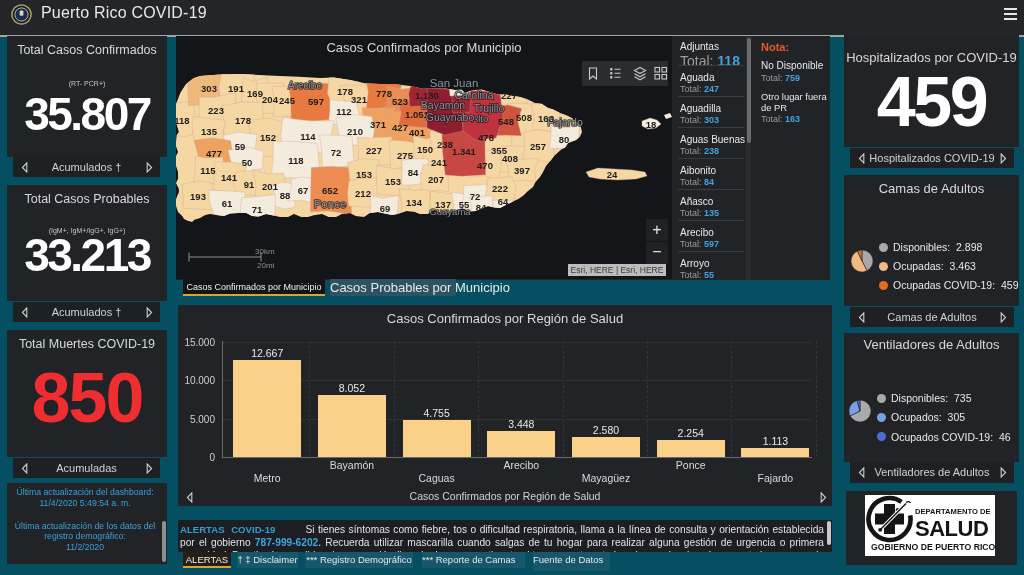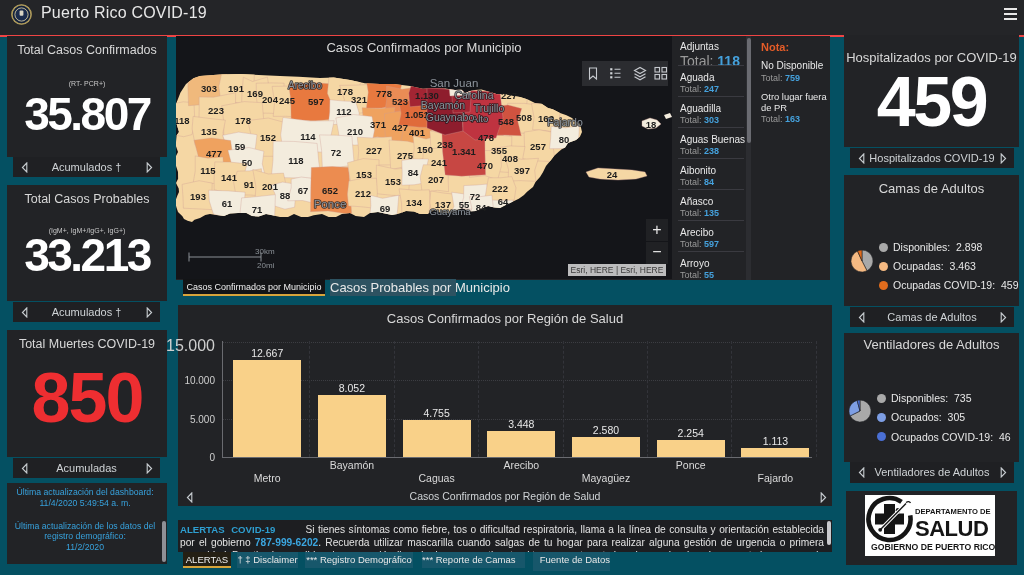--- a/index.html
+++ b/index.html
@@ -7,21 +7,21 @@
 #stage{position:relative;width:1024px;height:575px}
 .panel{position:absolute;background:#222326}
 .ptitle{position:absolute;width:100%;text-align:center;color:#d8d8d8;font-size:12.5px}
 .footerbar{position:absolute;background:#1f2023;color:#cfd3d6;font-size:11px;text-align:center}
 .bignum{position:absolute;width:100%;text-align:center;color:#fff;font-weight:bold;letter-spacing:-1px}
 .sub{position:absolute;width:100%;text-align:center;color:#c9c9c9;font-size:7px}
 .bluetxt{color:#37a2dd}
 </style></head><body>
 <div id="stage">
 
-<div class="abs" style="left:0;top:0;width:1024px;height:37px;background:#242528;border-bottom:2px solid #ef4444">
+<div class="abs" style="left:0;top:0;width:1024px;height:37px;background:#242528;border-bottom:2px solid #a3a3a3">
 <svg class="abs" style="left:11px;top:4px" width="21" height="21" viewBox="0 0 21 21">
         <circle cx="10.5" cy="10.5" r="9.6" fill="#13203a" stroke="#c9b26a" stroke-width="1.4"></circle>
         <circle cx="10.5" cy="10.5" r="6.6" fill="#1b2c4d" stroke="#e6d9a8" stroke-width="0.8"></circle>
         <rect x="8.6" y="6.6" width="3.8" height="5.2" rx="1" fill="#d8d4c4"></rect>
         <circle cx="10.5" cy="10.5" r="9.6" fill="none" stroke="#8a7a45" stroke-width="0.5"></circle>
       </svg>
 <div class="abs" style="left:41px;top:4px;font-size:16px;color:#e8e8e8;letter-spacing:0.2px">Puerto Rico COVID-19</div>
 <div class="abs" style="left:1004px;top:8px;width:13px;height:2.4px;background:#e8e8e8;box-shadow:0 5px 0 #e8e8e8,0 10px 0 #e8e8e8"></div>
 </div>
 <div class="panel" style="left:7px;top:36px;width:160px;height:121px"></div>
@@ -303,21 +303,21 @@
 <div class="abs" style="left:222px;top:418.5px;width:590px;height:0;border-top:1px dotted #3c3d42"></div>
 <div class="abs" style="left:309.4px;top:341px;width:0;height:116px;border-left:1px dashed #33343a"></div>
 <div class="abs" style="left:393.8px;top:341px;width:0;height:116px;border-left:1px dashed #33343a"></div>
 <div class="abs" style="left:478.2px;top:341px;width:0;height:116px;border-left:1px dashed #33343a"></div>
 <div class="abs" style="left:562.6px;top:341px;width:0;height:116px;border-left:1px dashed #33343a"></div>
 <div class="abs" style="left:647px;top:341px;width:0;height:116px;border-left:1px dashed #33343a"></div>
 <div class="abs" style="left:731.4px;top:341px;width:0;height:116px;border-left:1px dashed #33343a"></div>
 <div class="abs" style="left:815.8px;top:341px;width:0;height:116px;border-left:1px dashed #33343a"></div>
 <div class="abs" style="left:222px;top:341px;width:1px;height:116px;background:#6a6b70"></div>
 <div class="abs" style="left:222px;top:457px;width:590px;height:1px;background:#6a6b70"></div>
-<div class="abs" style="left:150px;top:336.5px;width:65px;text-align:right;font-size:16px;color:#cfcfcf">15.000</div>
+<div class="abs" style="left:150px;top:336.5px;width:65px;text-align:right;font-size:10px;color:#cfcfcf">15.000</div>
 <div class="abs" style="left:150px;top:375px;width:65px;text-align:right;font-size:10px;color:#cfcfcf">10.000</div>
 <div class="abs" style="left:150px;top:413.5px;width:65px;text-align:right;font-size:10px;color:#cfcfcf">5.000</div>
 <div class="abs" style="left:150px;top:452px;width:65px;text-align:right;font-size:10px;color:#cfcfcf">0</div>
 <div class="abs" style="left:233.2px;top:359.5px;width:68px;height:97.5px;background:#f9d189"></div>
 <div class="abs" style="left:227.2px;top:346.5px;width:80px;text-align:center;font-size:10.5px;color:#e8e8e8">12.667</div>
 <div class="abs" style="left:222.2px;top:472.0px;width:90px;text-align:center;font-size:10.5px;color:#dadada">Metro</div>
 <div class="abs" style="left:317.9px;top:395.0px;width:68px;height:62.0px;background:#f9d189"></div>
 <div class="abs" style="left:311.9px;top:382.0px;width:80px;text-align:center;font-size:10.5px;color:#e8e8e8">8.052</div>
 <div class="abs" style="left:306.9px;top:458.5px;width:90px;text-align:center;font-size:10.5px;color:#dadada">Bayamón</div>
 <div class="abs" style="left:402.6px;top:420.4px;width:68px;height:36.6px;background:#f9d189"></div>
@@ -410,13 +410,13 @@
 </g>
     </svg>
 <div class="abs" style="left:178px;top:520px;width:654px;height:32px;background:#1d1e21;overflow:hidden">
       <div style="padding:3px 8px 0 2px;font-size:10.2px;line-height:13.2px;color:#e3e3e3;text-align:justify"><span style="color:#2e9fd1;font-weight:bold;font-size:9.6px">ALERTAS&nbsp; COVID-19</span><span style="display:inline-block;width:30px"></span>Si tienes síntomas como fiebre, tos o dificultad respiratoria, llama a la línea de consulta y orientación establecida por el gobierno <span style="color:#3ba6e0;font-weight:bold">787-999-6202</span>. Recuerda utilizar mascarilla cuando salgas de tu hogar para realizar alguna gestión de urgencia o primera necesidad. Practica las medidas de prevención (lavado de manos, etiqueta al toser y no tocarte los ojos, nariz y boca) y respeta las normas de distanciamiento físico.</div>
     </div>
 <div class="abs" style="left:827px;top:521px;width:4px;height:24px;background:#c9c9cd;border-radius:2px"></div>
 <div class="abs" style="left:183px;top:552px;width:48px;height:15.5px;background:#251f14;border-bottom:2px solid #d7a43b;color:#f0f0f0;font-size:9.5px;text-align:center;line-height:15.5px;white-space:nowrap">ALERTAS</div>
 <div class="abs" style="left:237px;top:552px;width:61px;height:15.5px;background:#17576b;color:#e8e8e8;font-size:9.5px;text-align:center;line-height:15.5px;white-space:nowrap">† ‡ Disclaimer</div>
 <div class="abs" style="left:305px;top:552px;width:108px;height:15.5px;background:#17576b;color:#e8e8e8;font-size:9.5px;text-align:center;line-height:15.5px;white-space:nowrap">*** Registro Demográfico</div>
 <div class="abs" style="left:422px;top:552px;width:103px;height:15.5px;background:#17576b;color:#e8e8e8;font-size:9.5px;text-align:left;line-height:15.5px;white-space:nowrap">*** Reporte de Camas</div>
-<div class="abs" style="left:533px;top:552px;width:77px;height:19px;background:#17576b;color:#e8e8e8;font-size:9.5px;text-align:right;line-height:15.5px;white-space:nowrap">Fuente de Datos</div>
+<div class="abs" style="left:533px;top:552px;width:77px;height:19px;background:#17576b;color:#e8e8e8;font-size:9.5px;text-align:left;line-height:15.5px;white-space:nowrap">Fuente de Datos</div>
 </div>
 </body></html>

